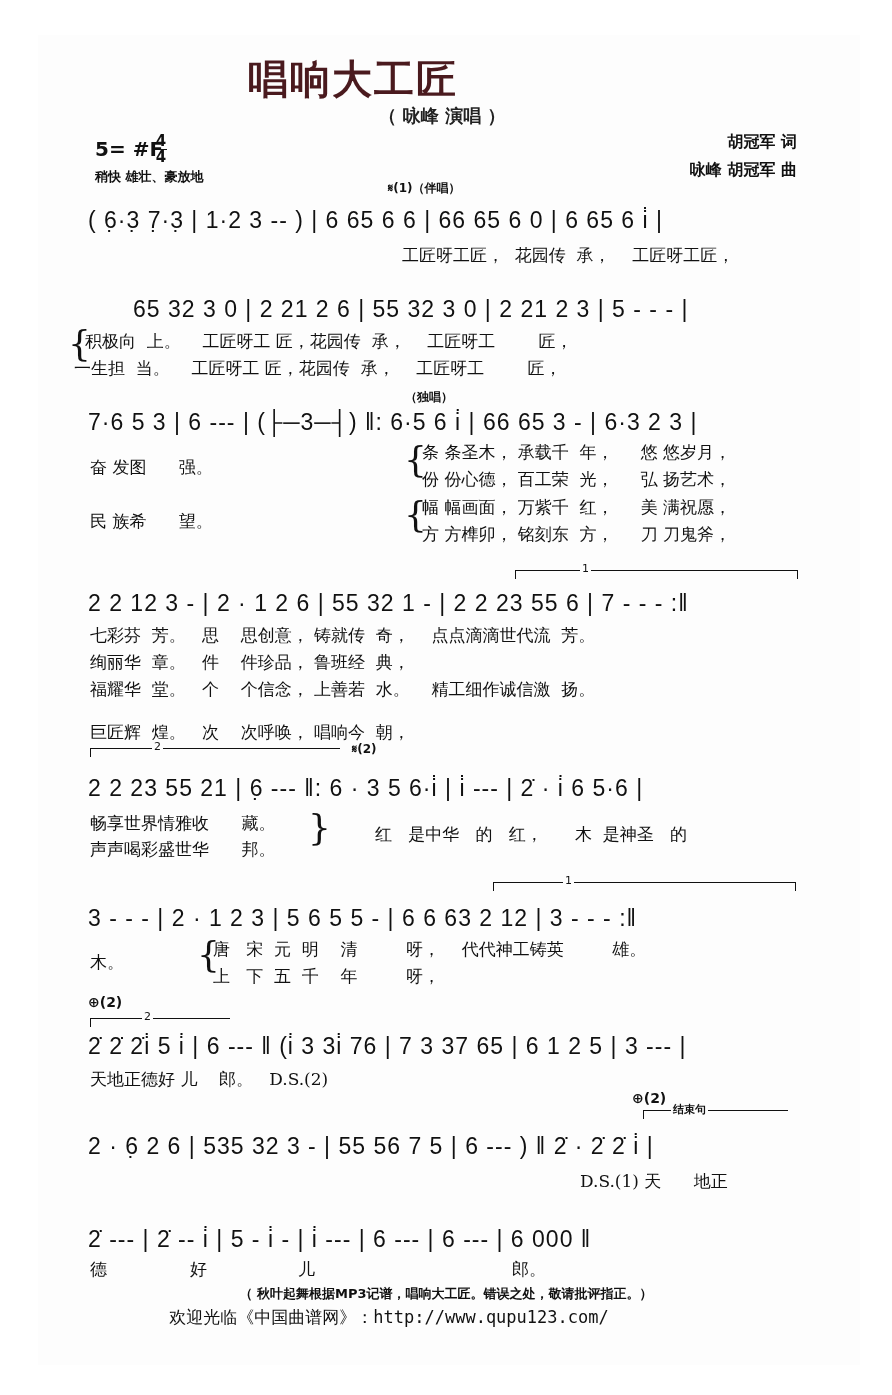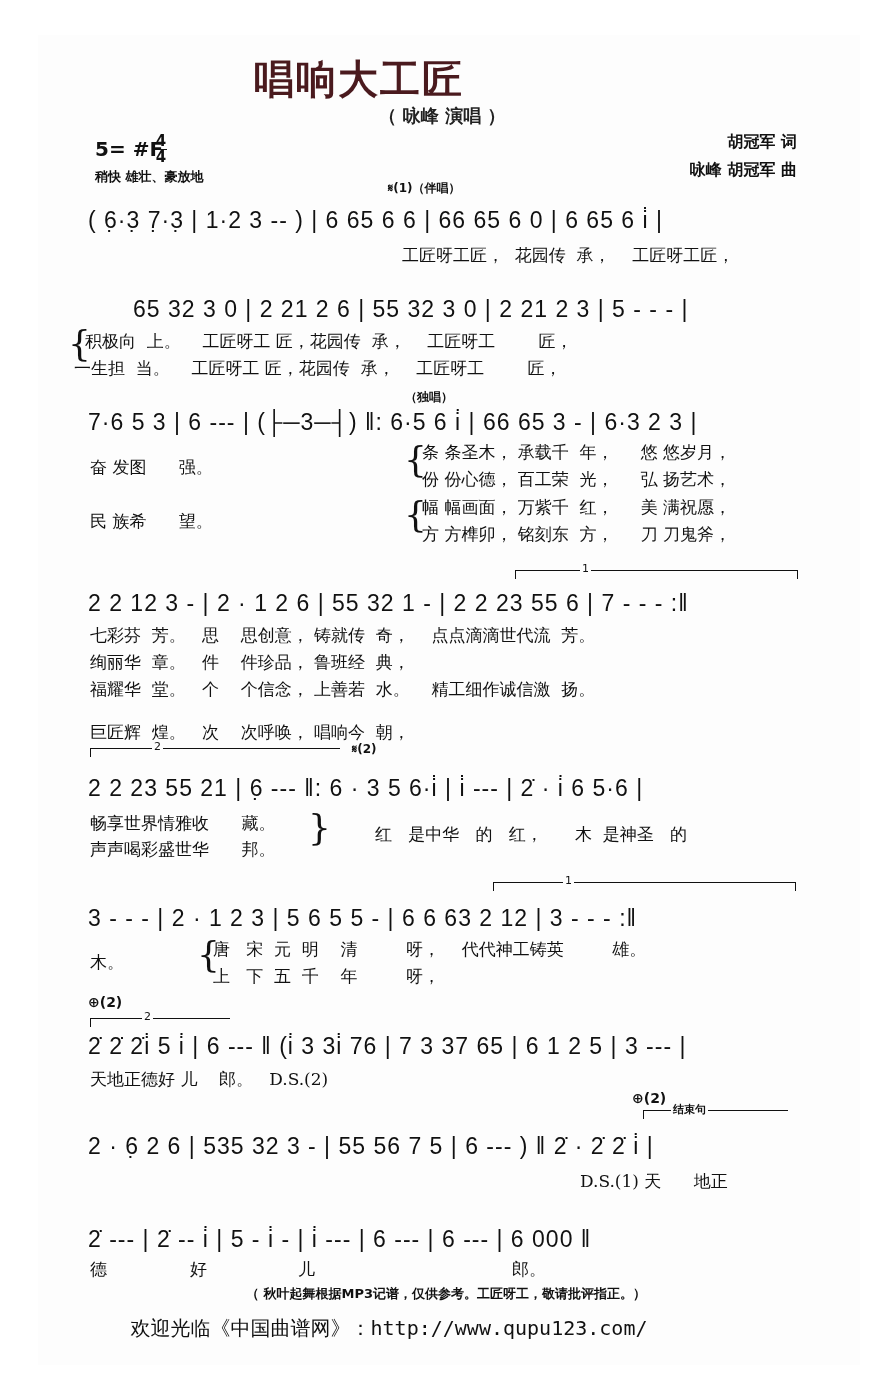--- a/index.html
+++ b/index.html
@@ -5,21 +5,21 @@
   html, body { margin:0; padding:0; }
   body {
     width: 892px; height: 1395px; background:#ffffff; position:relative; overflow:hidden;
     font-family: "DejaVu Sans", sans-serif; color:#111;
   }
   .page {
     position:absolute; left:38px; top:35px; width:822px; height:1330px; background:#fdfdfd;
   }
   .abs { position:absolute; white-space:nowrap; }
   .title {
-    left:6px; width:706px; top:52px; text-align:center; font-size:40px; font-weight:bold;
+    left:0; width:706px; top:52px; text-align:center; font-size:40px; font-weight:bold;
     color:#4a1a1e; letter-spacing:2px;
   }
   .subtitle { left:0; width:884px; top:104px; text-align:center; font-size:18px; font-weight:bold; color:#222; }
   .key { left:95px; top:137px; font-size:20px; font-weight:bold; }
   .timesig { left:155px; top:134px; font-size:15px; font-weight:bold; line-height:15px; text-align:center; }
   .timesig .bar { display:block; border-top:1.5px solid #111; width:12px; margin:0 auto; }
   .tempo { left:95px; top:168px; font-size:13px; font-weight:bold; }
   .credit { right:95px; font-size:16px; font-weight:bold; text-align:right; }
   .mark { font-size:12px; font-weight:bold; }
   .row {
@@ -27,21 +27,21 @@
     font-weight:normal; font-size:23px; letter-spacing:1px;
   }
   .lyr {
     position:absolute; left:90px; font-family:"DejaVu Serif", serif; font-size:17px; color:#111;
     white-space:pre;
   }
   .bracket { position:absolute; height:1px; border-top:1.5px solid #111; }
   .bracket .lbl { position:absolute; top:-9px; font-size:11px; background:#fdfdfd; padding:0 2px; }
   .bracket .tick { position:absolute; top:0; width:0; height:8px; border-left:1.5px solid #111; }
   .footnote { left:0; width:892px; text-align:center; top:1285px; font-size:13px; font-weight:bold; }
-  .website { left:0; width:778px; text-align:center; top:1306px; font-size:20px; font-family:"DejaVu Sans Mono", monospace;margin-top:9px; }
+  .website { left:0; width:778px; text-align:center; top:1306px; font-size:17px; font-family:"DejaVu Sans Mono", monospace; }
   .brace { font-family:"DejaVu Serif", serif; font-size:36px; font-weight:normal; line-height:36px; }
 </style>
 </head>
 <body>
 
 <div class="page"></div>
 
 <div class="abs title">唱响大工匠</div>
 <div class="abs subtitle">（ 咏峰 演唱 ）</div>
 
@@ -123,14 +123,14 @@
 </div>
 <div class="row" style="top:1133px;">2 · 6̣ 2 6 | 535 32 3 - | 55 56 7 5 | 6 --- ) ‖ 2̇ · 2̇ 2̇ i̇ |</div>
 <div class="lyr" style="left:580px; top:1170px;">D.S.(1) 天      地正</div>
 
 <div class="row" style="top:1226px;">2̇ --- | 2̇ -- i̇ | 5 - i̇ - | i̇ --- | 6 --- | 6 --- | 6 000 ‖</div>
 <div class="lyr" style="left:90px; top:1258px;">德</div>
 <div class="lyr" style="left:190px; top:1258px;">好</div>
 <div class="lyr" style="left:298px; top:1258px;">儿</div>
 <div class="lyr" style="left:512px; top:1258px;">郎。</div>
 
-<div class="abs footnote">（ 秋叶起舞根据MP3记谱，仅供参考。工匠呀工，敬请批评指正。）</div>
+<div class="abs footnote">（ 秋叶起舞根据MP3记谱，唱响大工匠。错误之处，敬请批评指正。）</div>
 <div class="abs website">欢迎光临《中国曲谱网》：http://www.qupu123.com/</div>
 
 </body></html>

